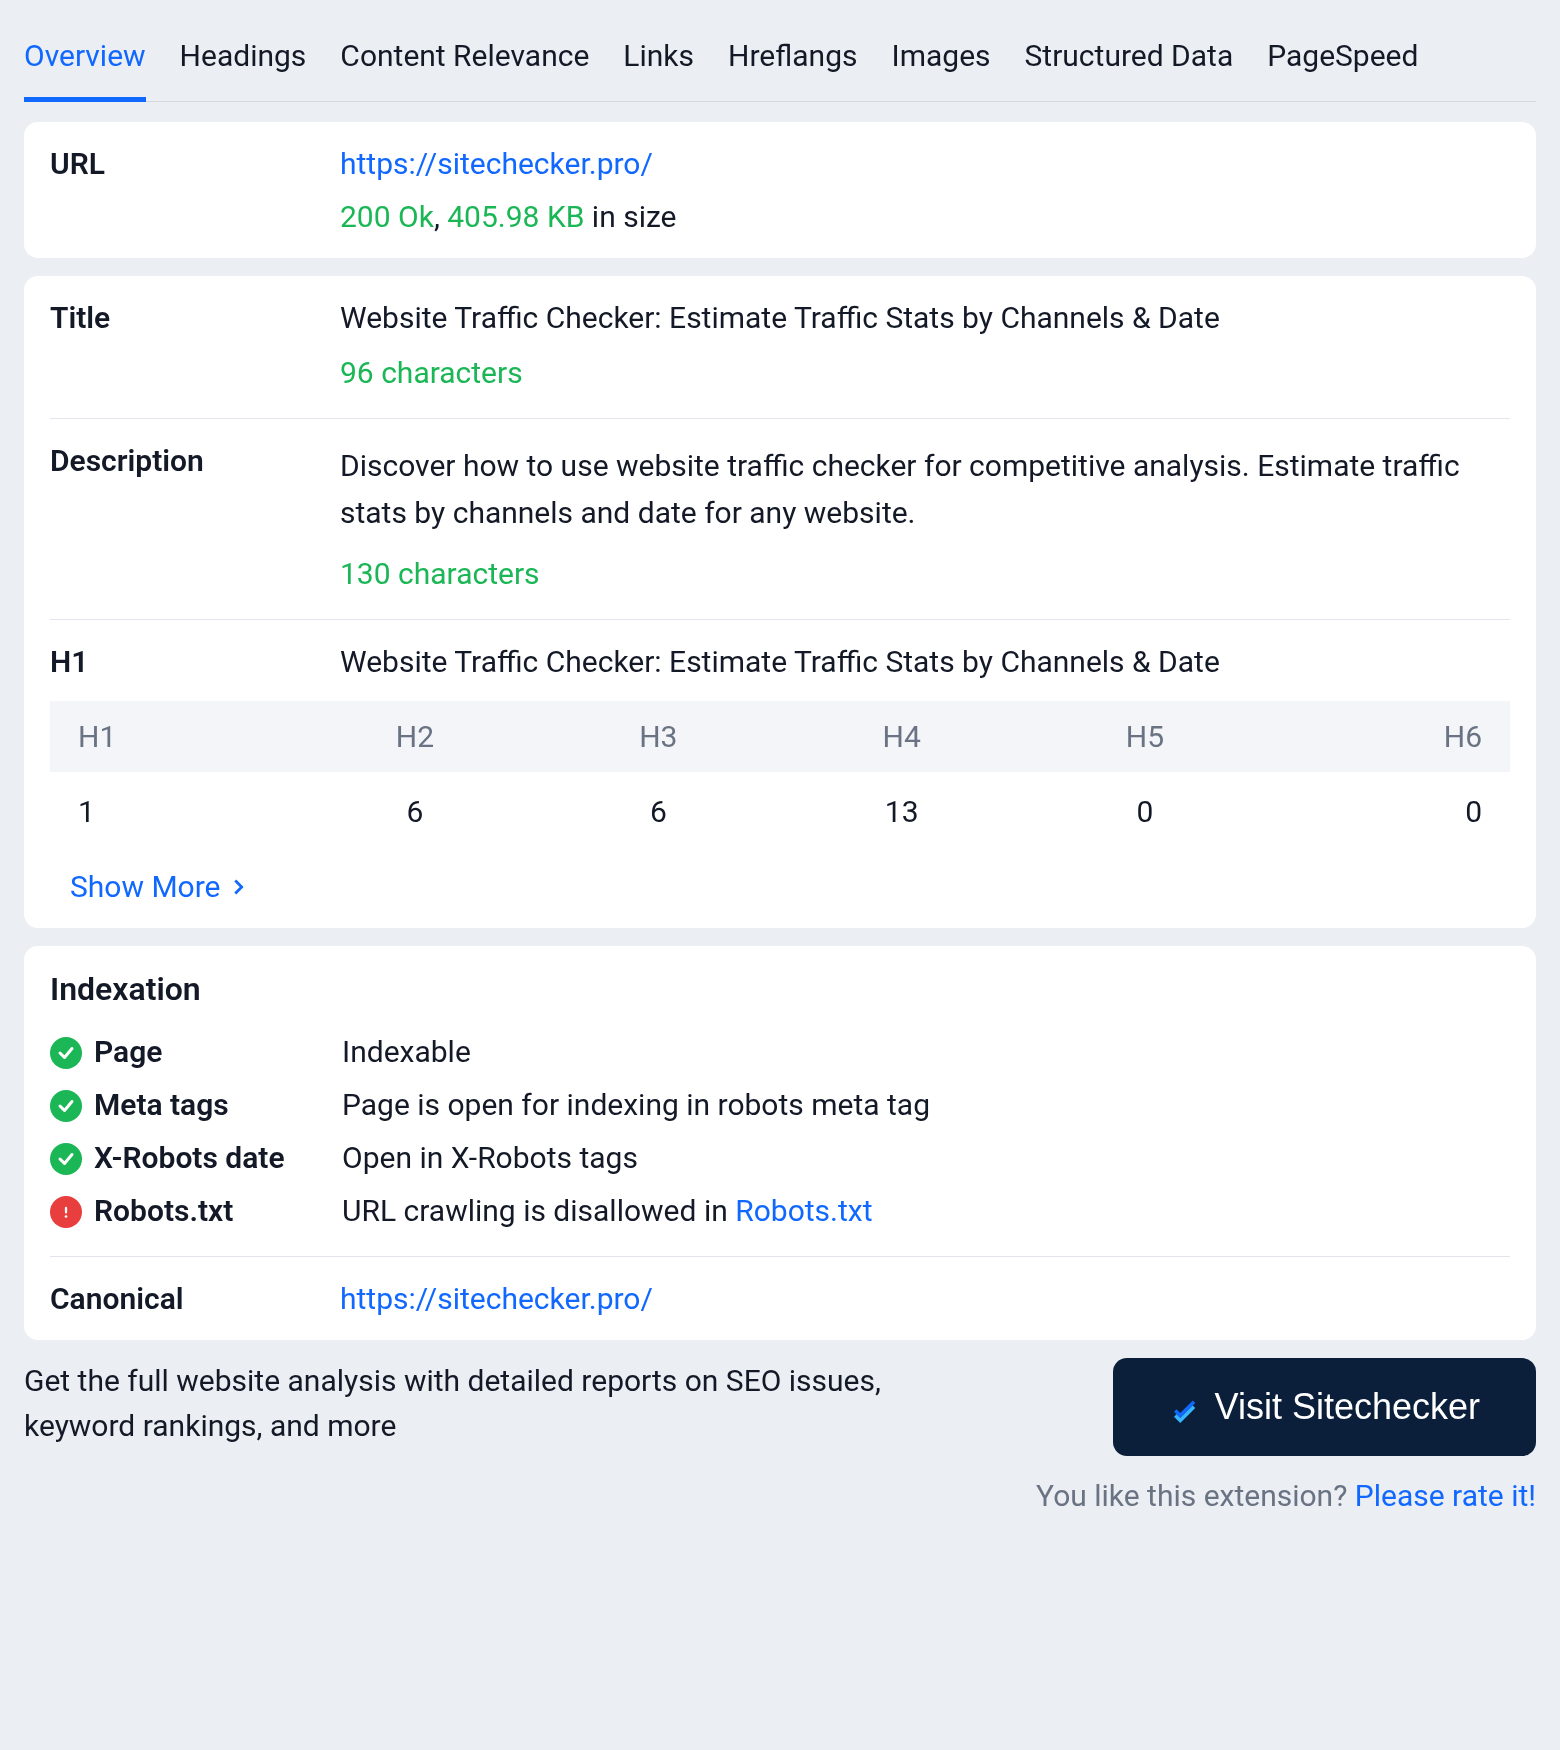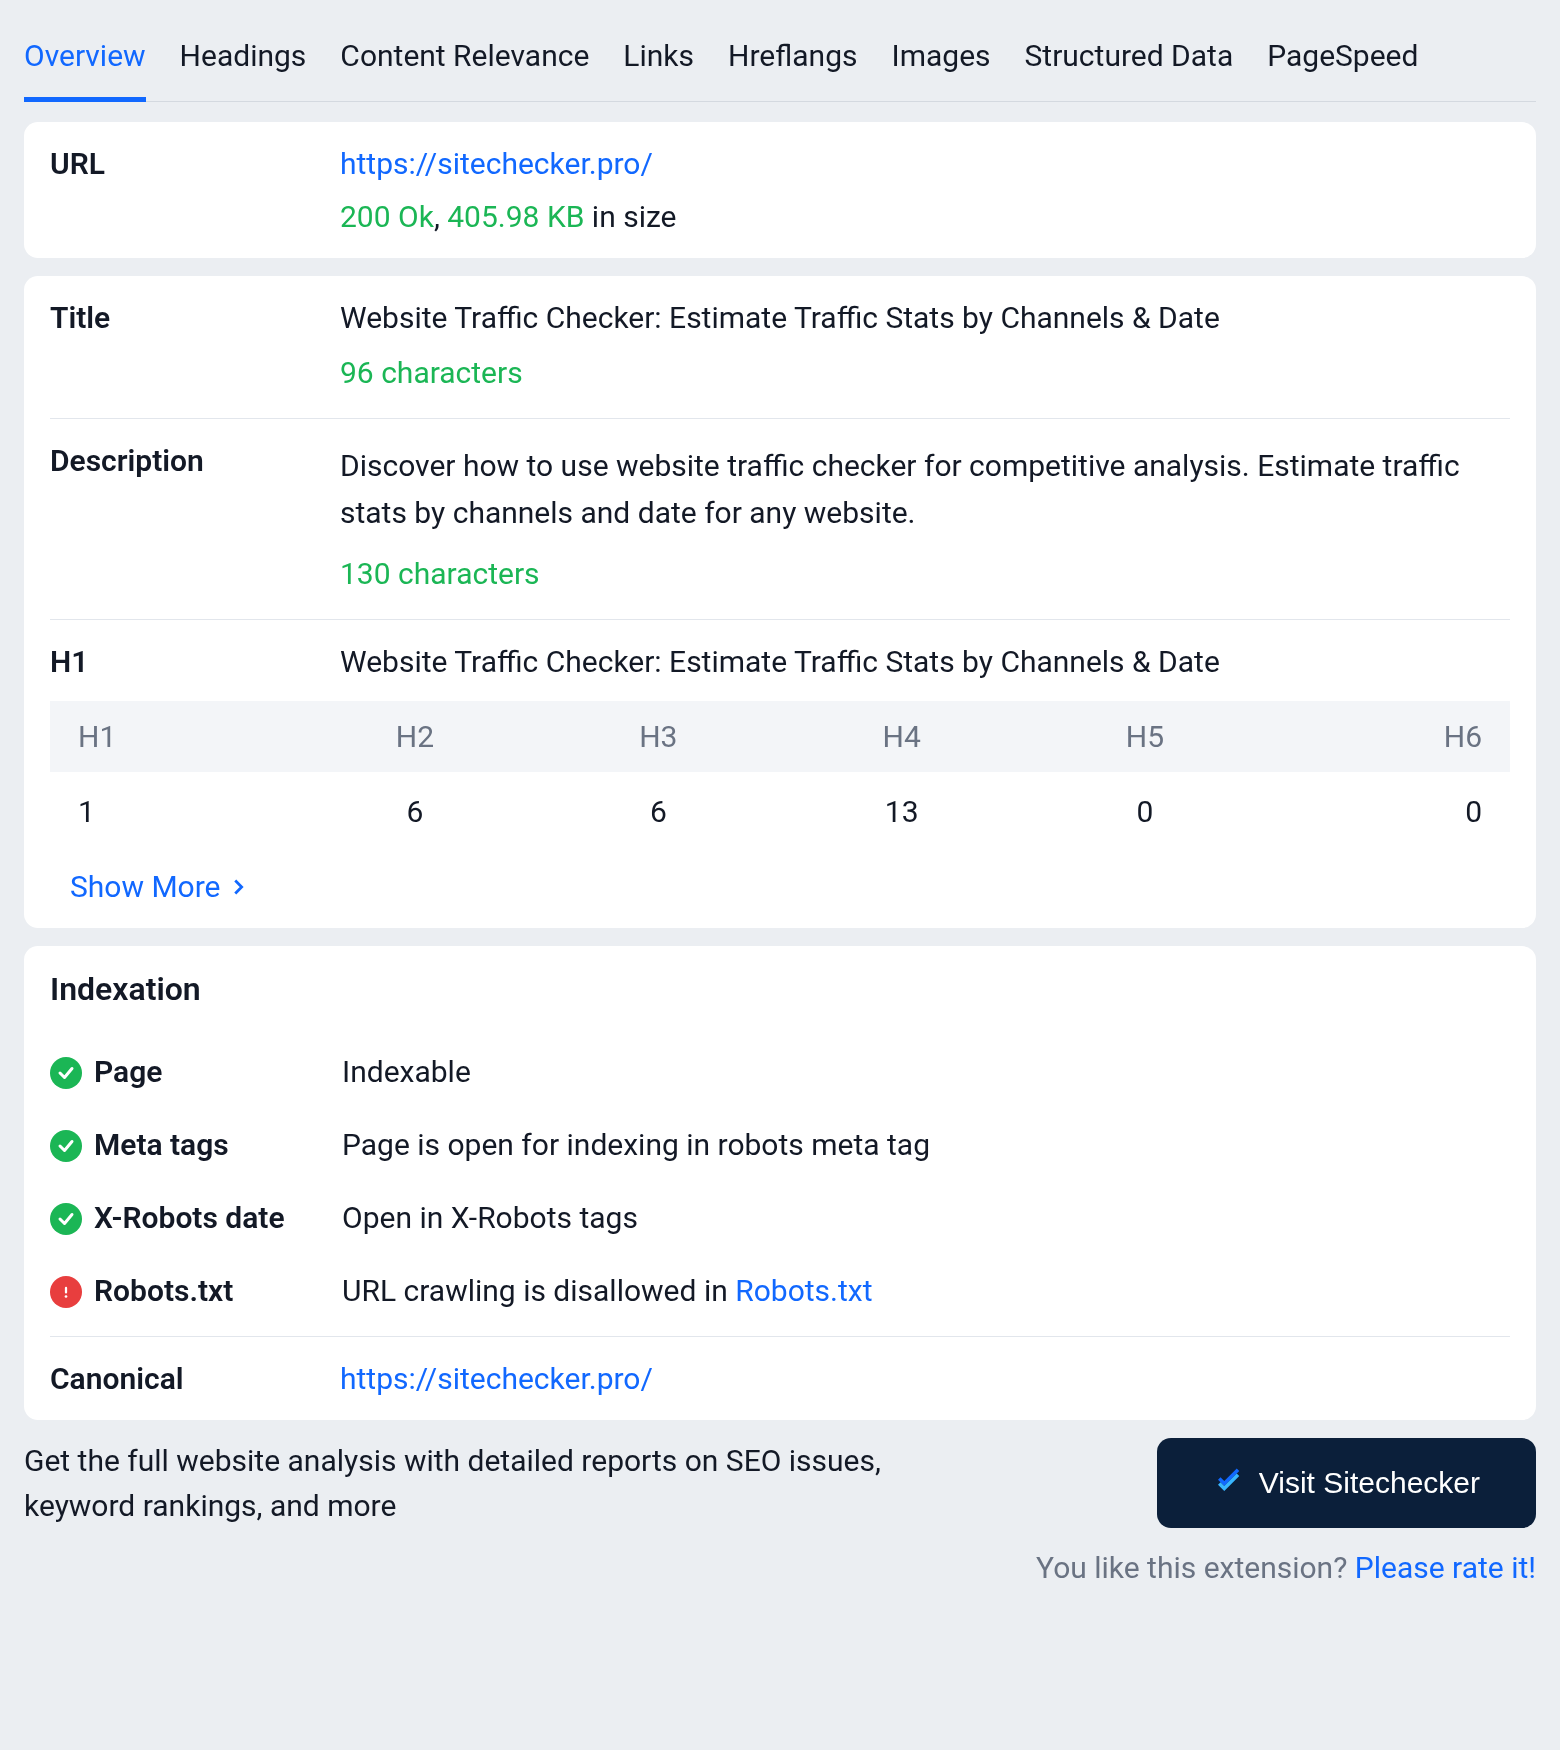--- a/index.html
+++ b/index.html
@@ -24,24 +24,24 @@
 .htable td:first-child { text-align: left; }
 .htable td:last-child { text-align: right; }
 .show-more { color: #1168ff; display: inline-flex; align-items: center; gap: 6px; margin-top: 18px; margin-left: 20px; cursor: pointer; }
 .show-more svg { width: 22px; height: 22px; }
 .idx-row { display: flex; align-items: flex-end; margin-bottom: 18px; }
 .idx-icon { width: 32px; height: 32px; border-radius: 50%; display: inline-flex; align-items: center; justify-content: center; margin-right: 12px; flex-shrink: 0; }
 .idx-icon.ok { background: #1bb655; }
 .idx-icon.err { background: #e83e3e; }
 .idx-icon svg { width: 18px; height: 18px; }
 .idx-label { width: 248px; font-weight: 600; flex-shrink: 0; }
-.idx-value { flex: 1; color: #131926; margin-top: 20px; }
+.idx-value { flex: 1; color: #131926; }
 .footer { display: flex; align-items: flex-start; gap: 60px; margin-top: 18px; }
 .footer-text { flex: 1; line-height: 1.5; }
-.visit-btn { background: #0b1f3a; color: #fff; border: none; border-radius: 14px; padding: 28px 56px; font-size: 30px; font-weight: 500; display: inline-flex; align-items: flex-start; gap: 16px; cursor: pointer; }
+.visit-btn { background: #0b1f3a; color: #fff; border: none; border-radius: 14px; padding: 28px 56px; font-size: 36px; font-weight: 500; display: inline-flex; align-items: flex-end; gap: 16px; cursor: pointer; }
 .visit-btn svg { width: 30px; height: 30px; }
 .rate-line { text-align: right; margin-top: 22px; color: #6a7383; }
 .hr { border: 0; border-top: 1px solid #e2e6ec; margin: 28px 0 24px 0; }
 .section-title { font-weight: 600; font-size: 32px; margin-bottom: 26px; }
 .mt18 { margin-top: 20px; }
 .footer-col { display:flex; flex-direction:column; align-items:flex-end; }
 </style>
 </head>
 <body>
 

